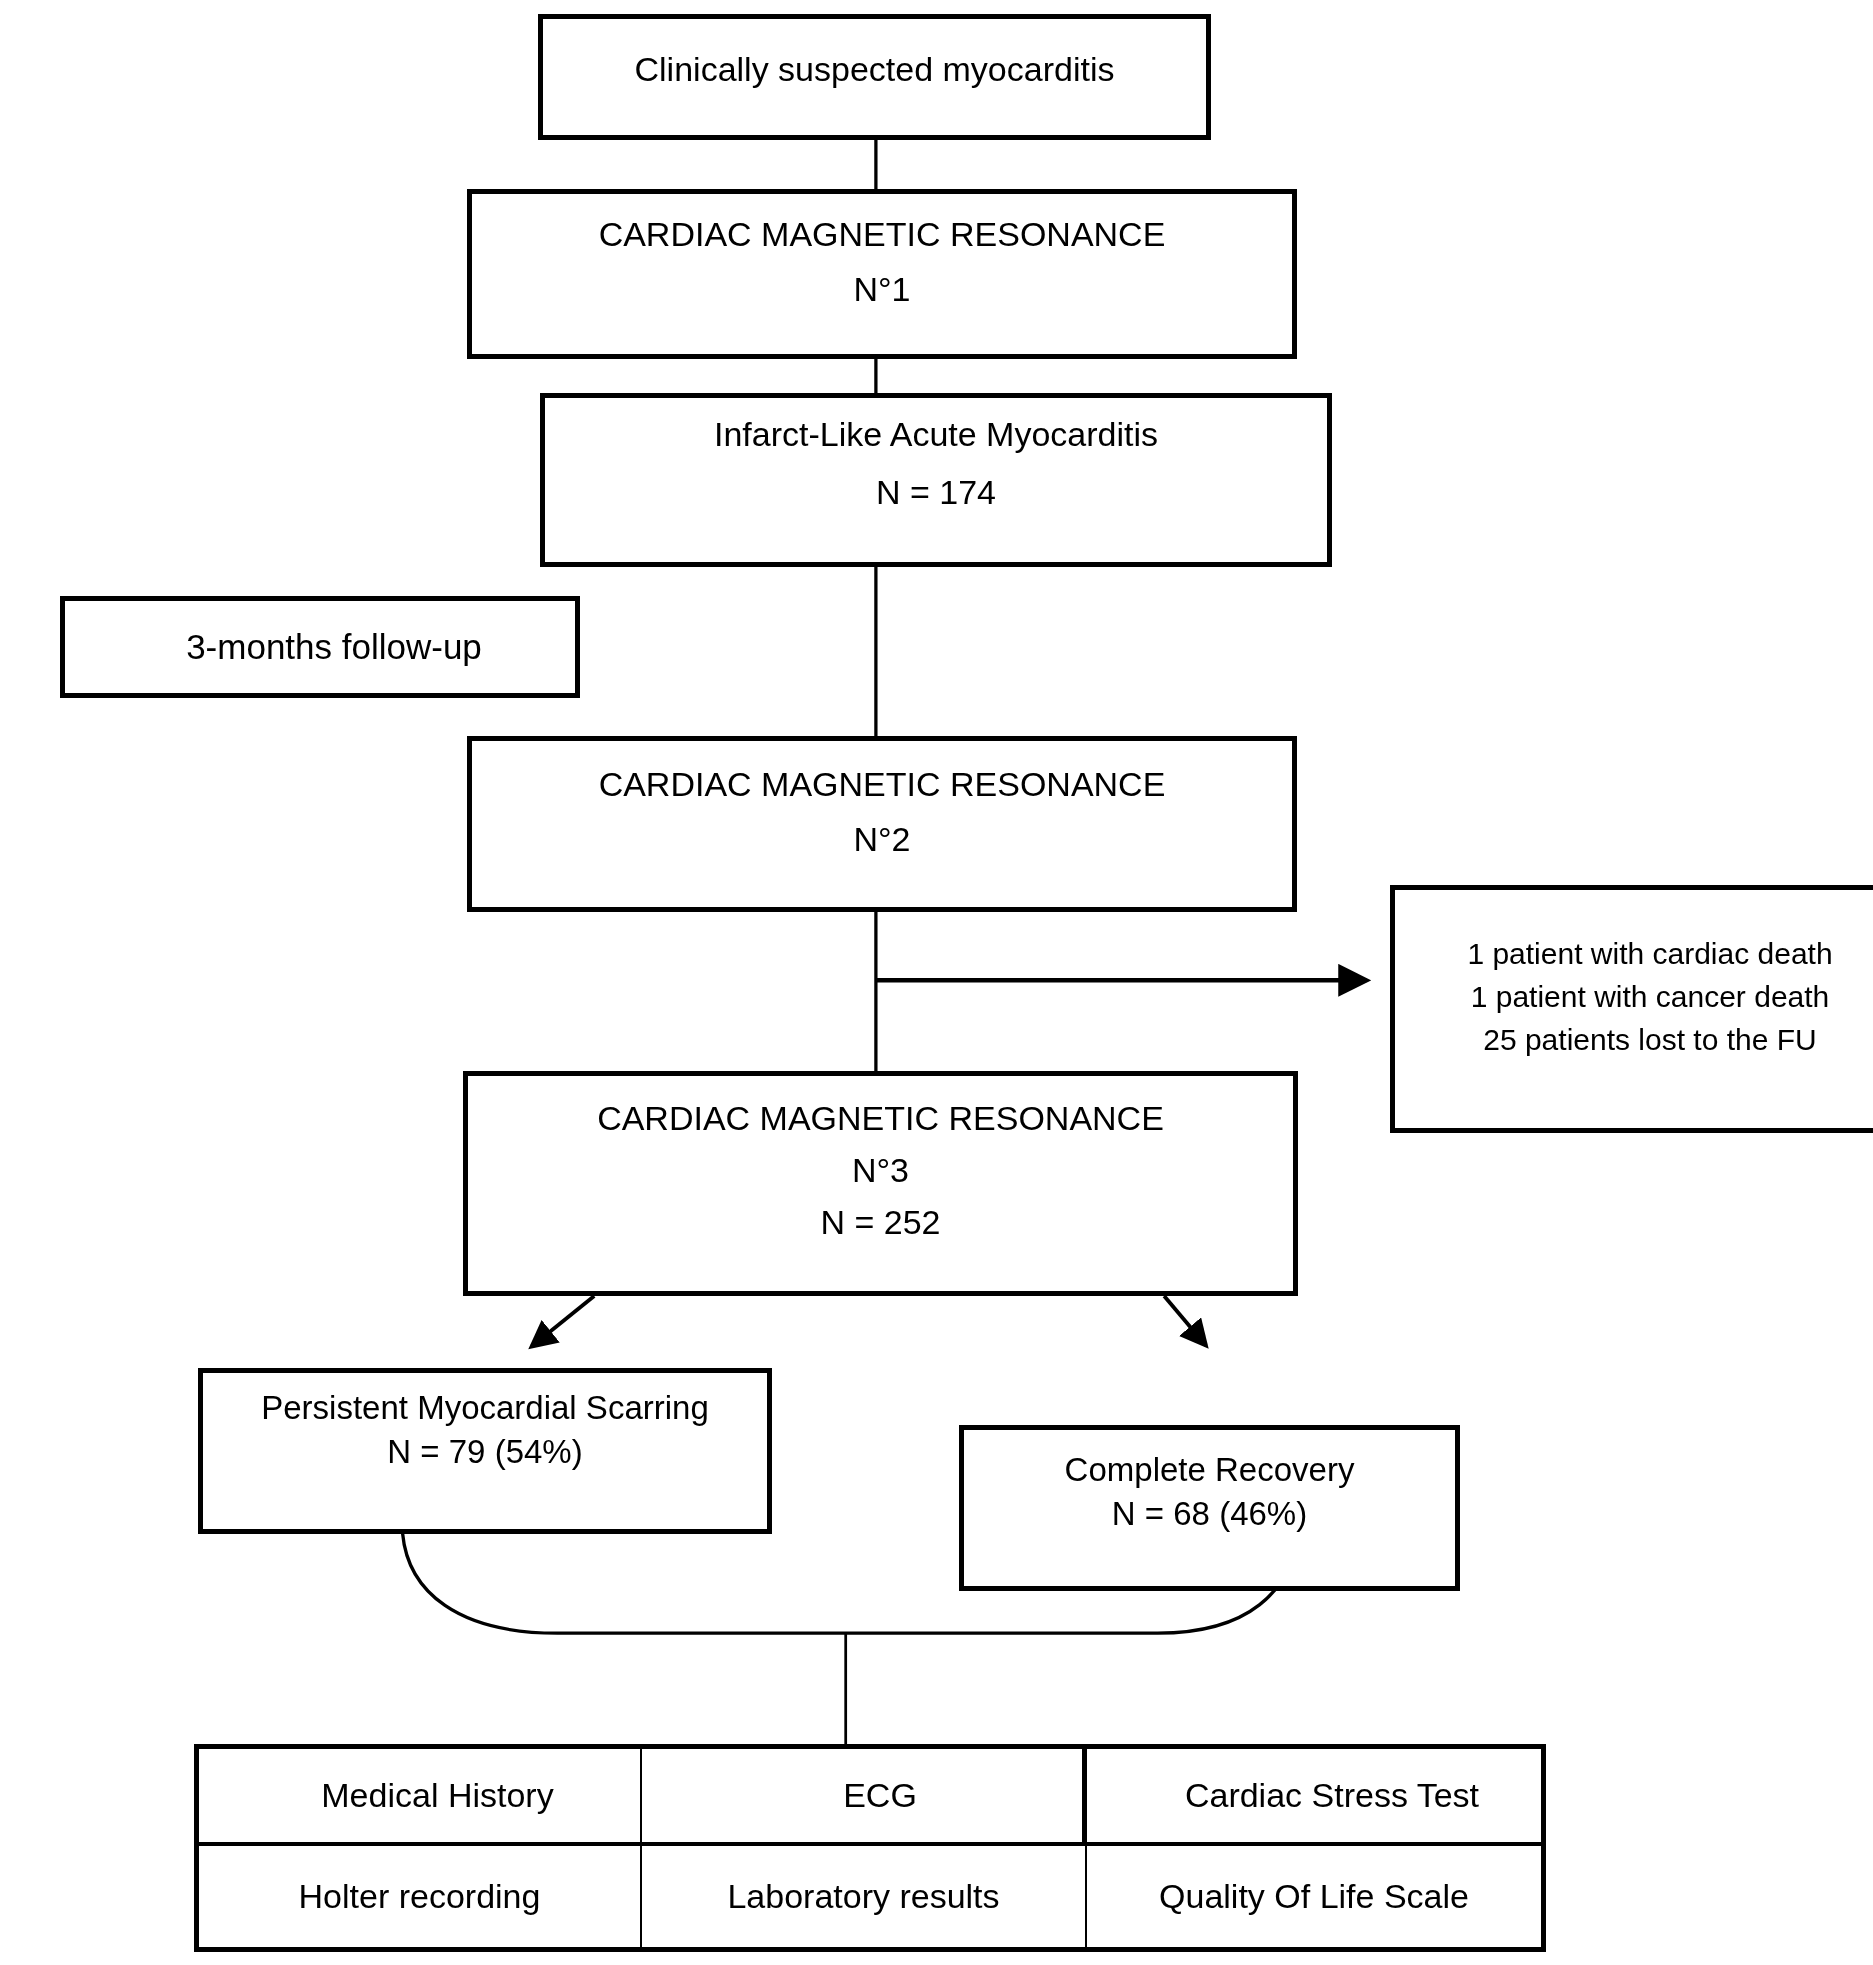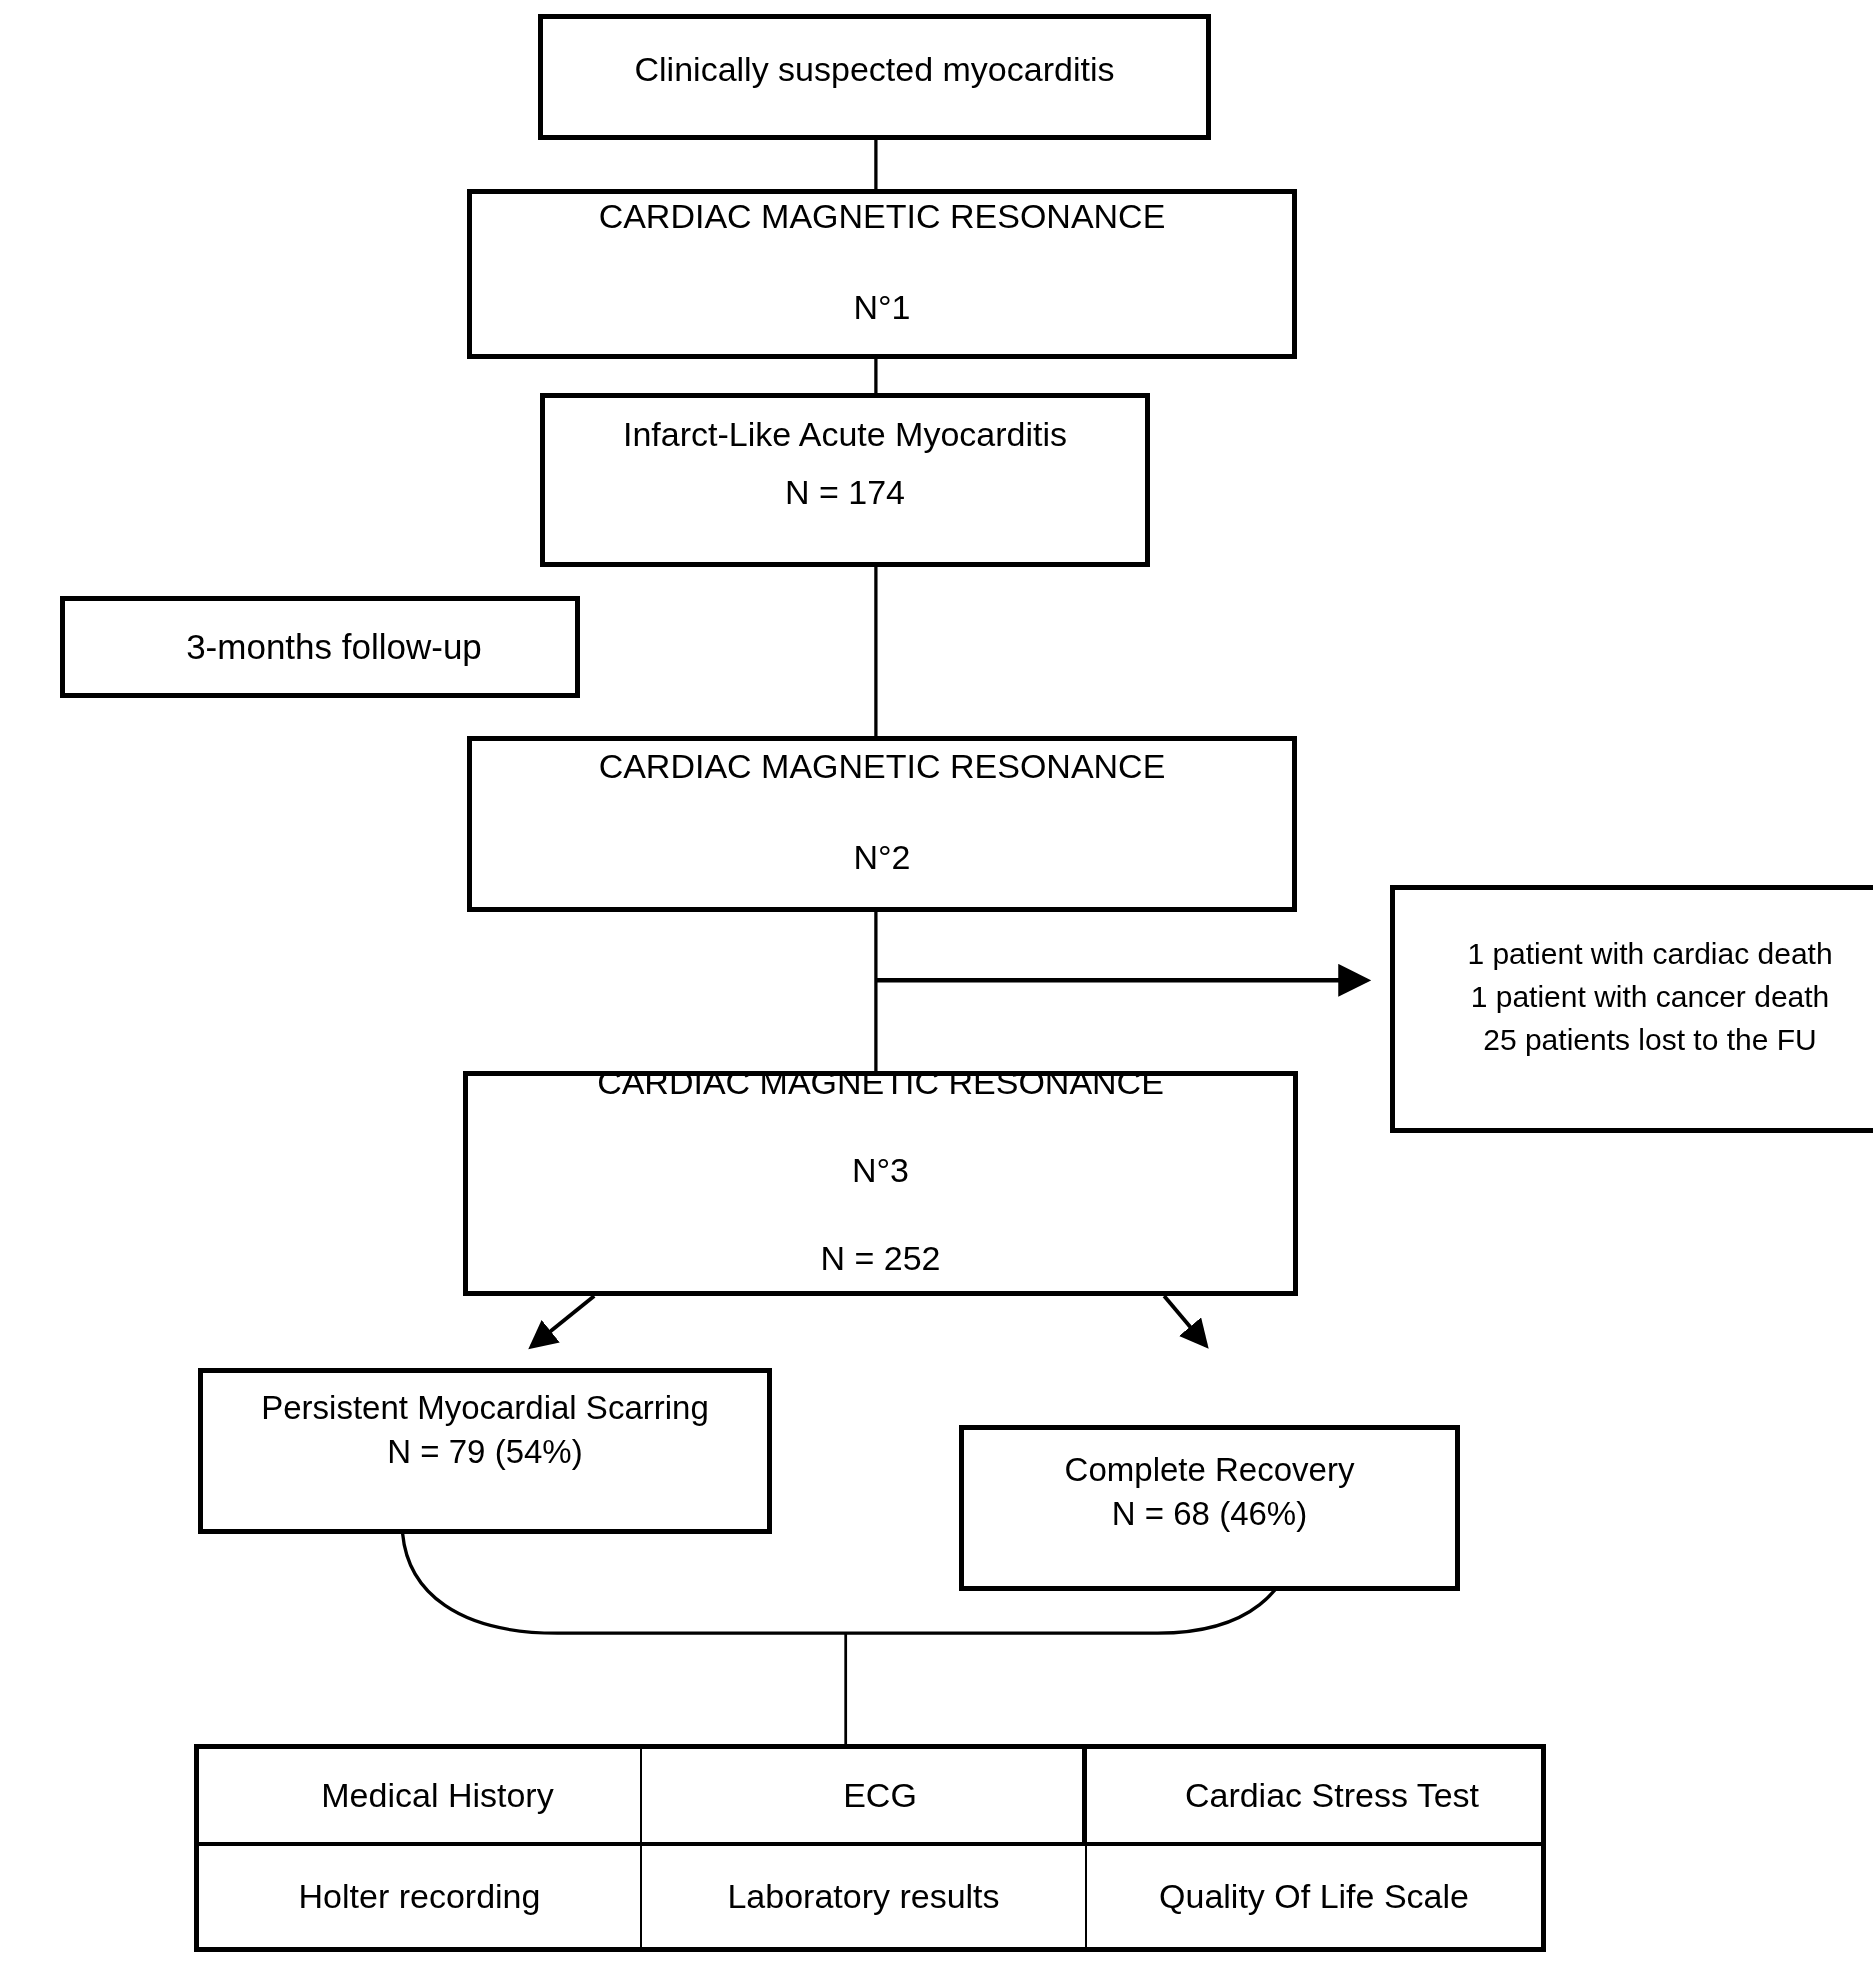--- a/index.html
+++ b/index.html
@@ -30,25 +30,25 @@
     display: flex;
     flex-direction: column;
     align-items: center;
     justify-content: center;
     text-align: center;
     line-height: 1.45;
   }
   .box .ln { display: block; white-space: nowrap; }
 
   .box-suspected { left: 494px; top: 13.7px;  width: 673px; height: 126px; font-size: 34px; padding-bottom: 14.3px; }
-  .box-cmr      { left: 423px; width: 830px; border-width: 5.5px; font-size: 34px; line-height: 55px; padding-bottom: 25px; gap: 36px; }
+  .box-cmr      { left: 423px; width: 830px; border-width: 5.5px; font-size: 34px; line-height: 55px; padding-bottom: 25px; }
   .box-cmr1     { top: 189px;  height: 170px; }
   .box-cmr2     { top: 736px; height: 176px; }
   .box-cmr3     { left: 419px; top: 1071px; width: 835px; height: 225px; line-height: 52px; padding-bottom: 27.5px; }
-  .box-infarct  { left: 496px; top: 393px; width: 610px; height: 174px; font-size: 34px; line-height: 58px; padding-bottom: 34px; }
+  .box-infarct  { left: 496px; top: 393px; width: 792px; height: 174px; font-size: 34px; line-height: 58px; padding-bottom: 34px; }
   .box-fu       { left: 16px;  width: 520px; font-size: 35px; }
   .box-fu3      { top: 596px; height: 102px; padding-left: 28px; }
   .box-fu12     { top: 934px; height: 99px; }
   .box-losses   { left: 1346px; top: 885px; width: 520px; height: 248px; font-size: 30px; line-height: 43px; padding-bottom: 25px; }
   .box-scarring { left: 154px;  top: 1368px; width: 574px; height: 166px; font-size: 33px; line-height: 44px; padding-bottom: 42px; }
   .box-recovery { left: 915px; top: 1425px; width: 501px;  height: 166px; font-size: 33px; line-height: 44px; padding-bottom: 33px; }
 
   .assess-table {
     position: absolute;
     left: 150px; top: 1744px;

